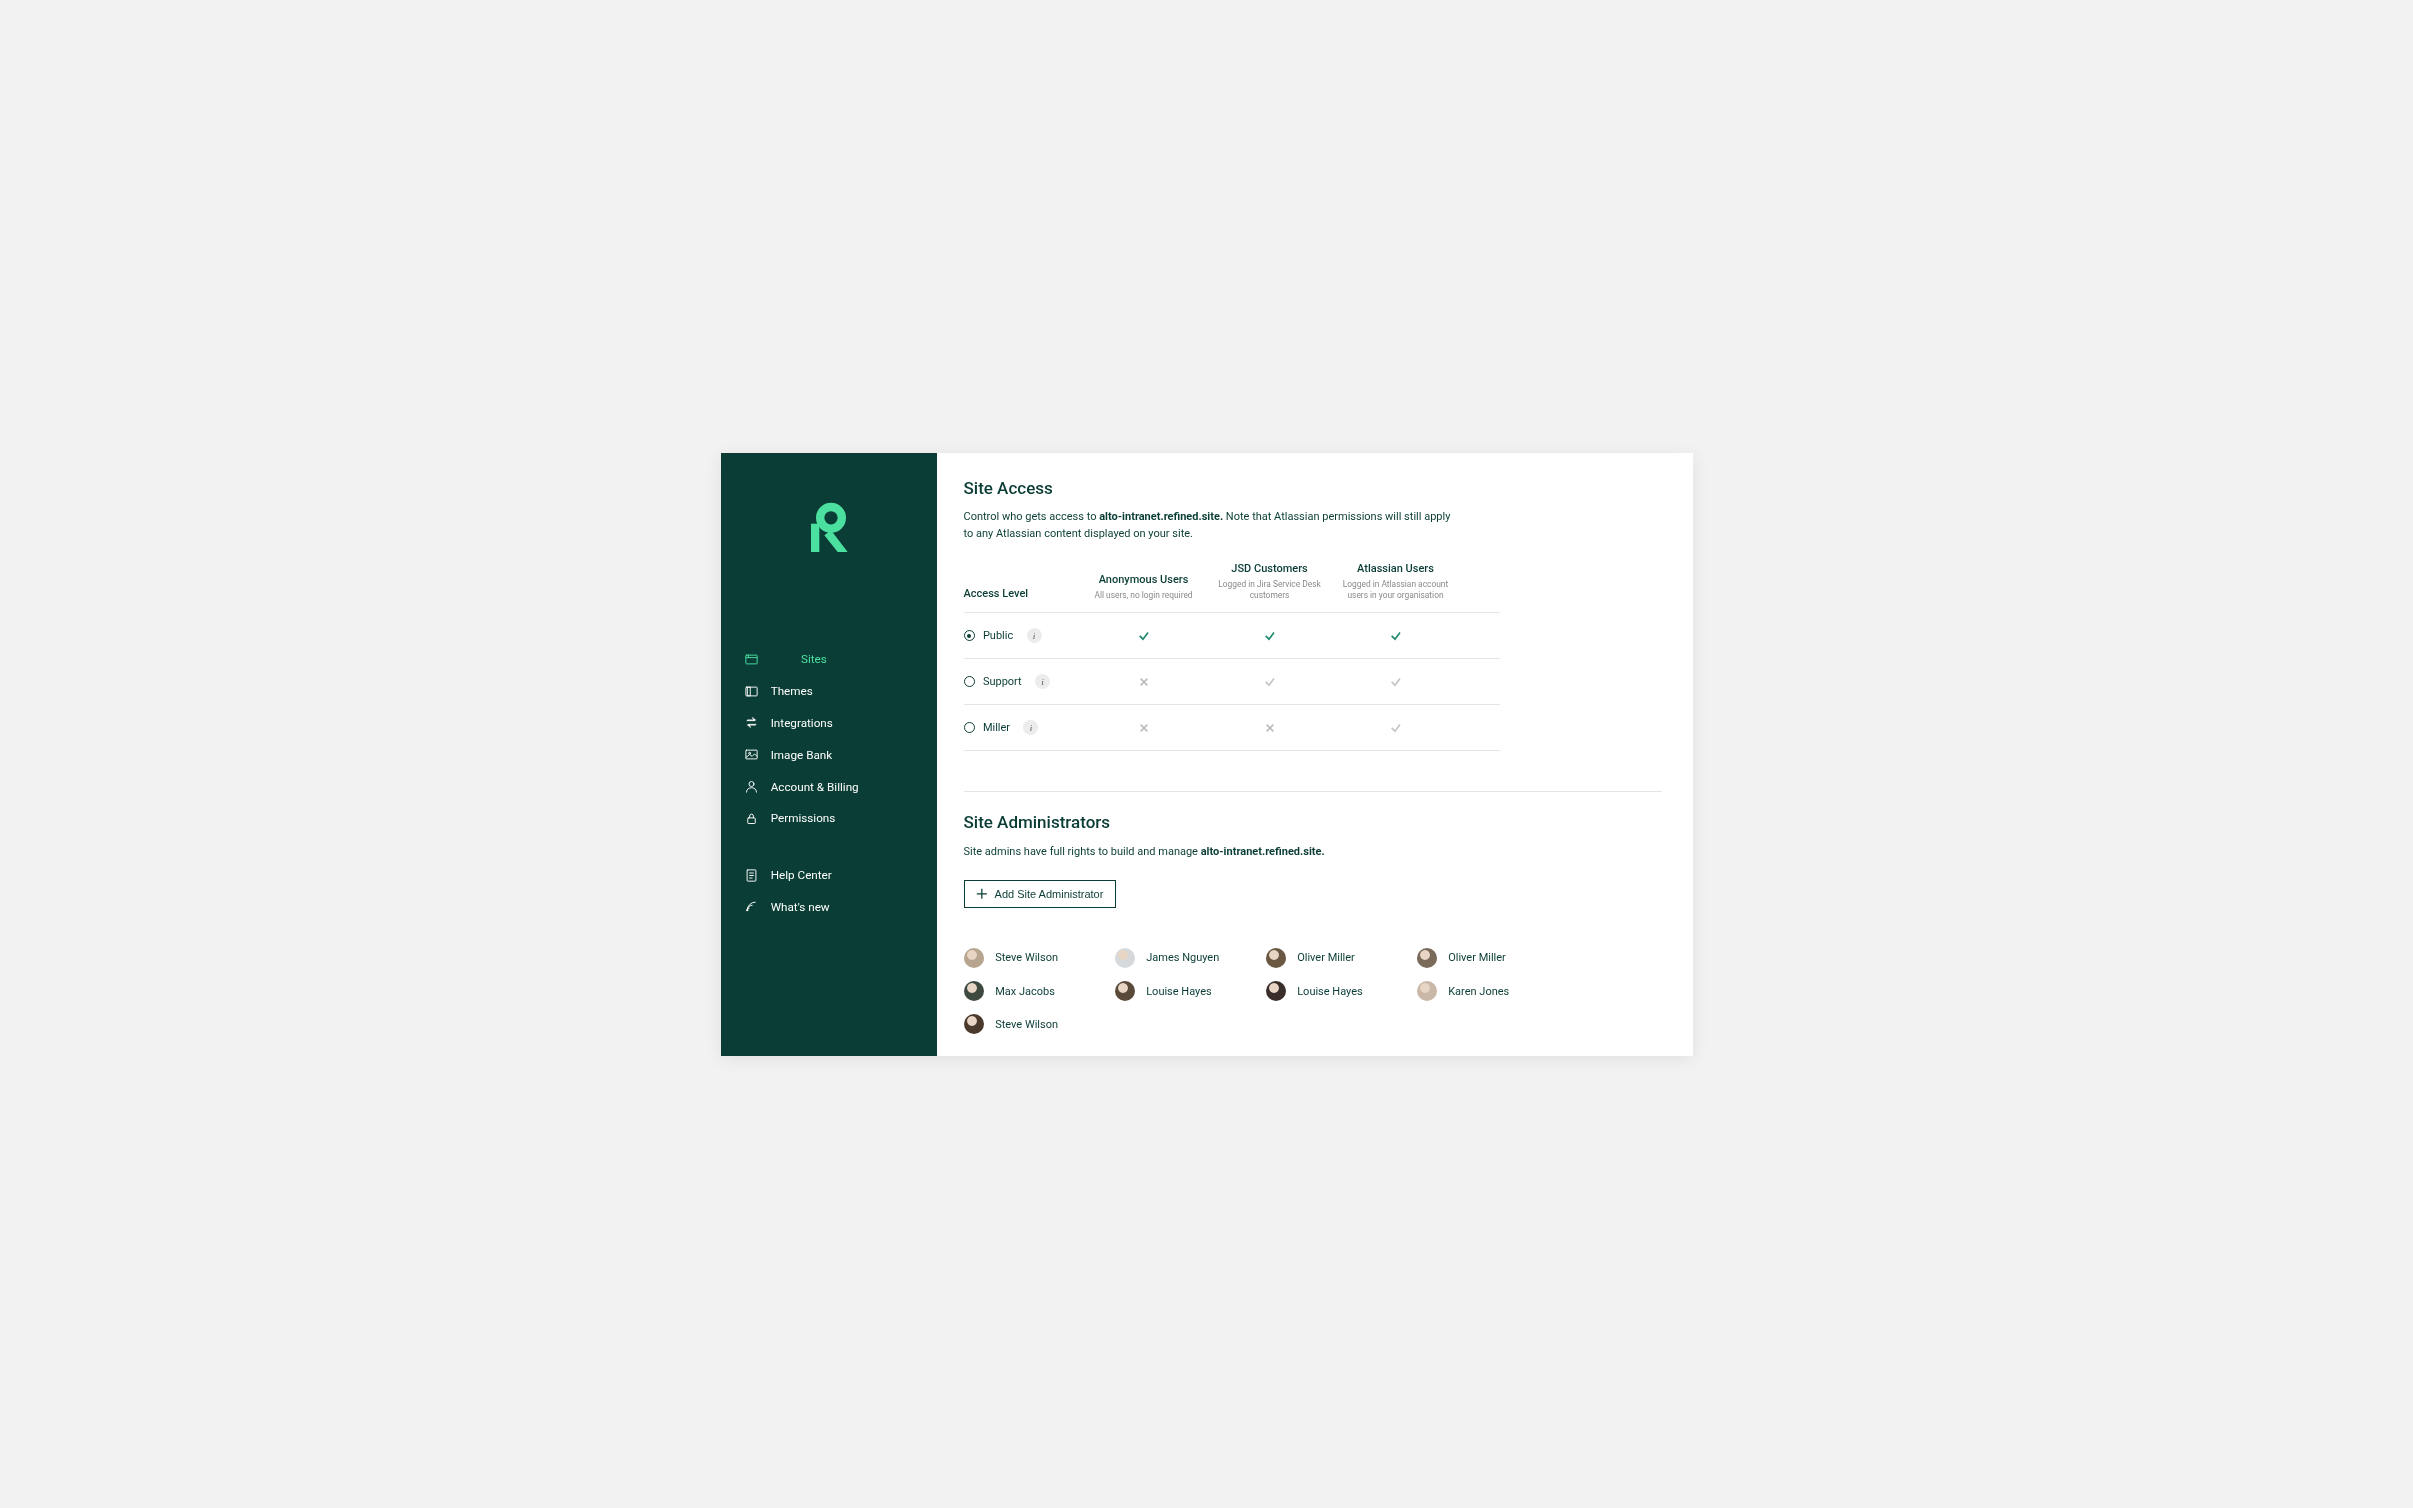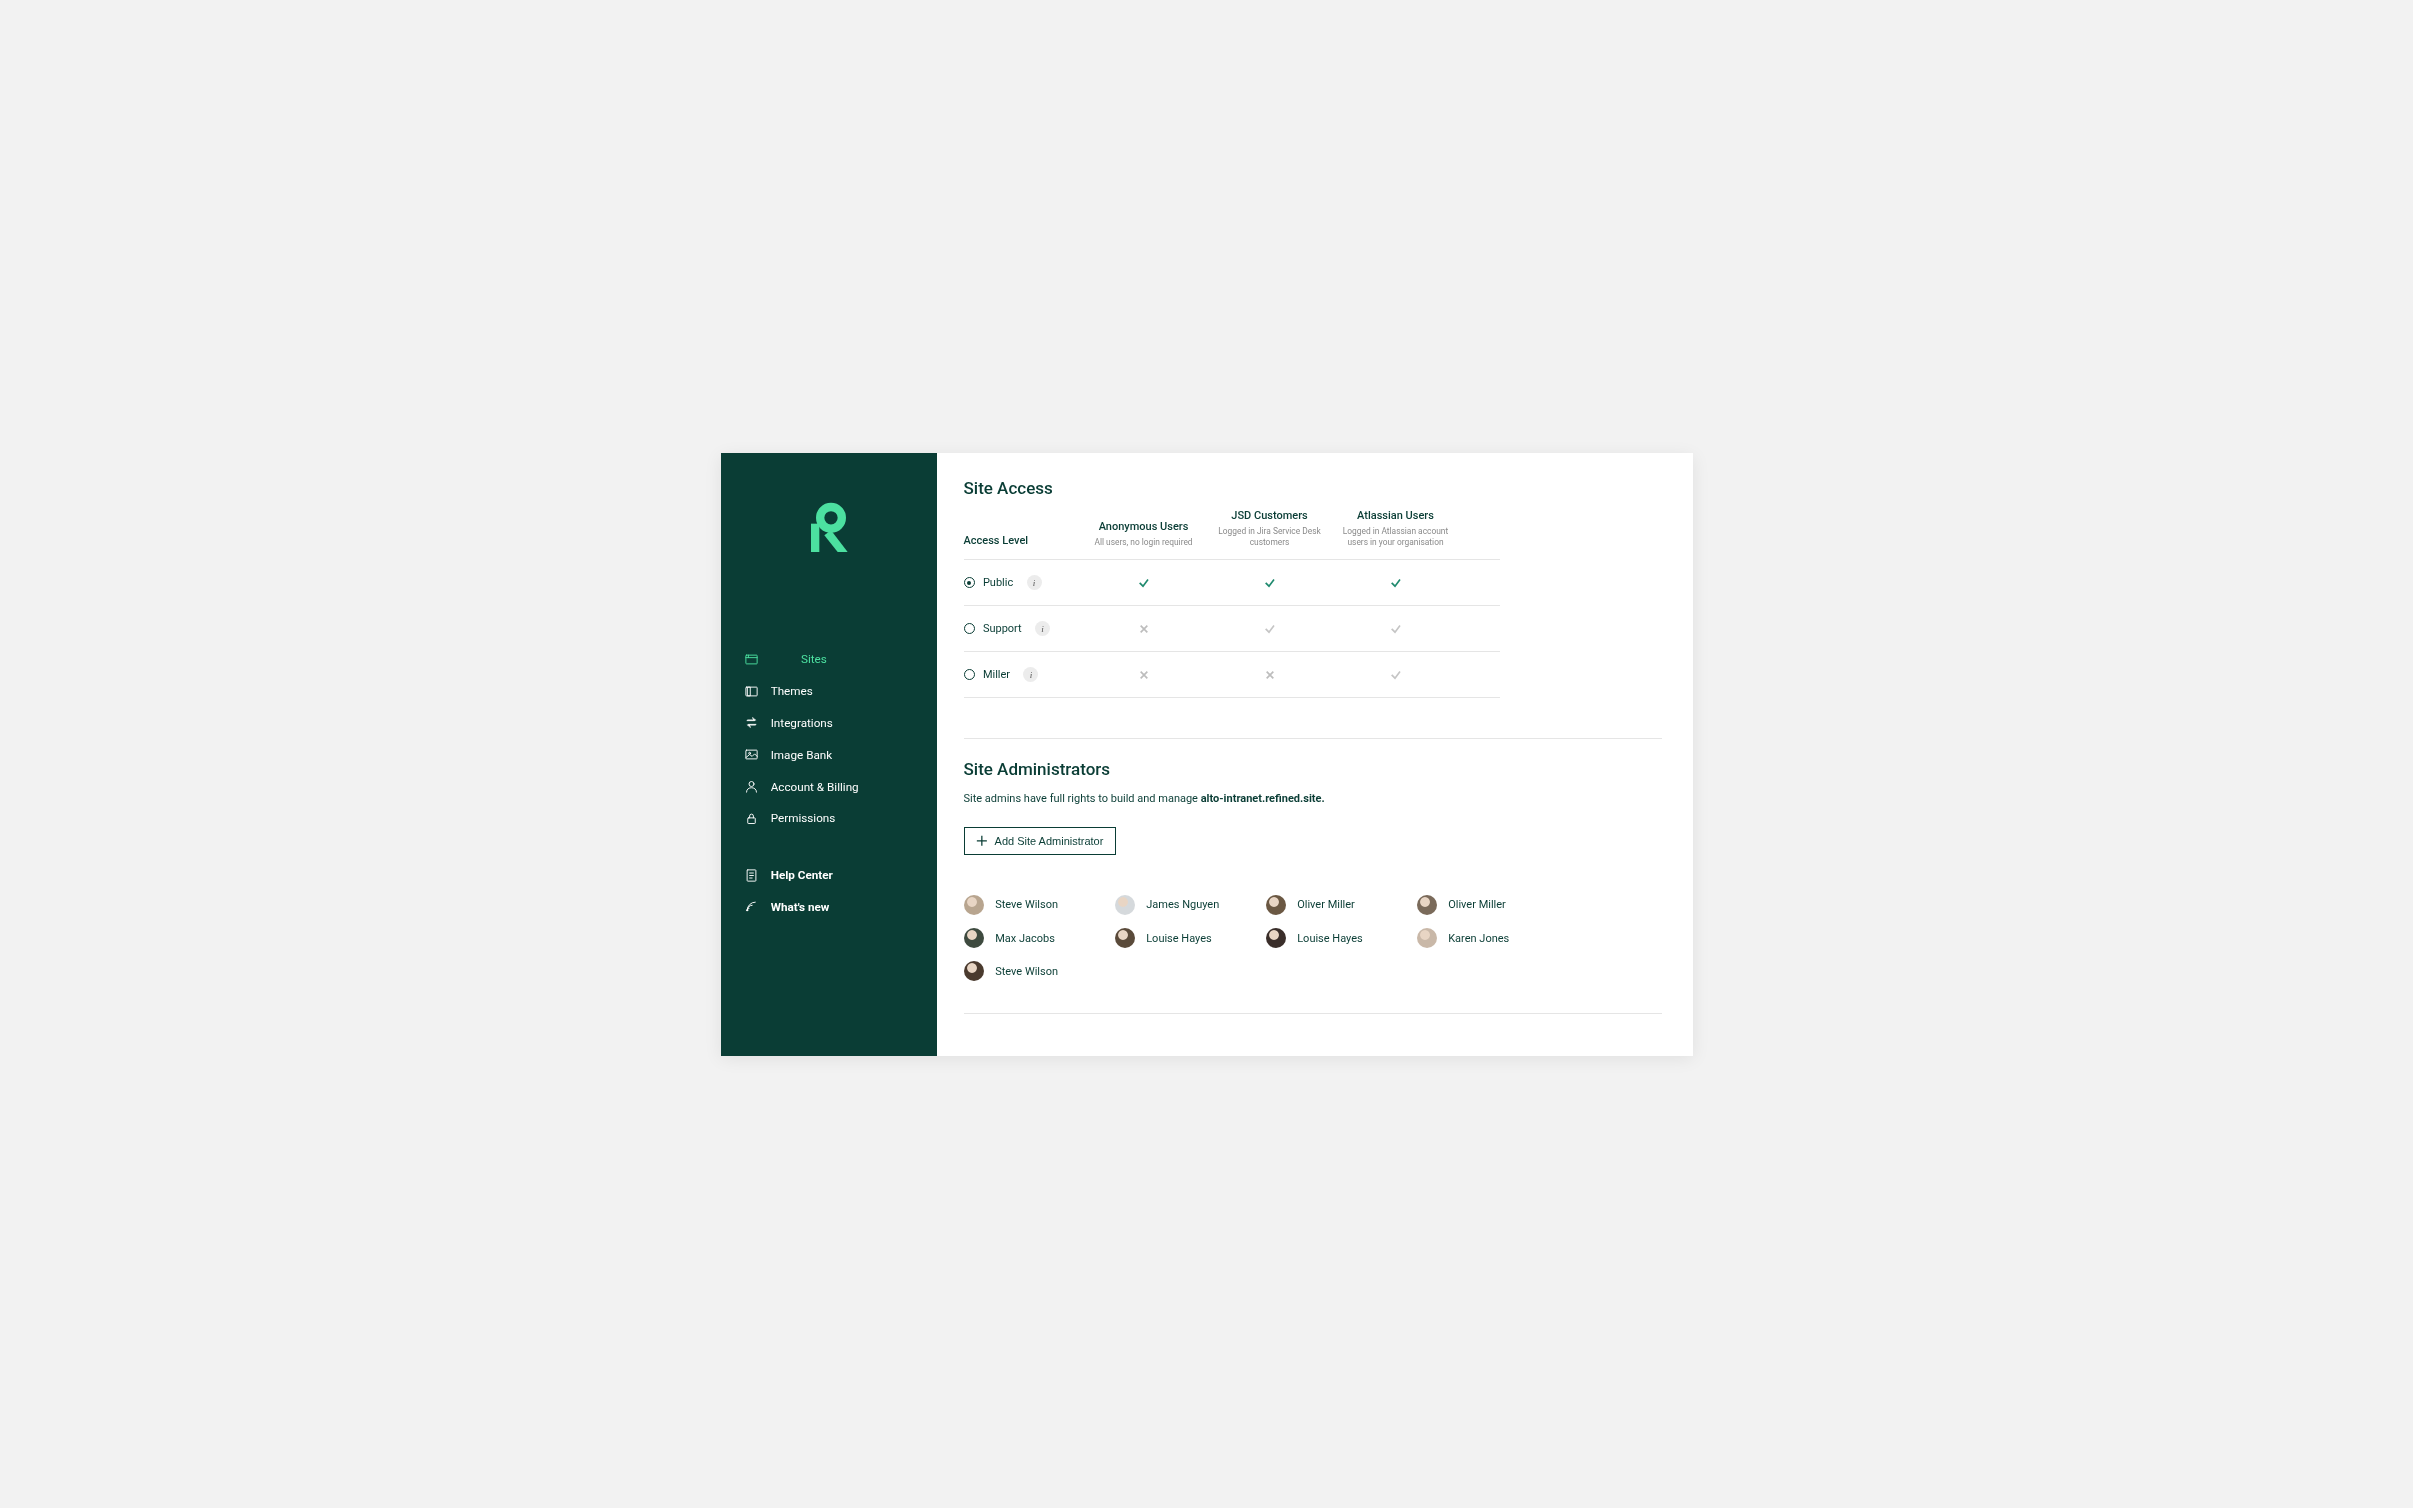--- a/index.html
+++ b/index.html
@@ -39,21 +39,21 @@
     display: flex;
     align-items: center;
     gap: 11.7px;
     padding: 8.4px 0;
     font-size: 11.7px;
     cursor: pointer;
     color: #fff;
   }
   .nav-item.active { color: #4ce0a0; gap: 42px; }
   .nav-item .icon { width: 15px; height: 15px; display: flex; align-items: center; justify-content: center; flex-shrink: 0; }
-  .nav-sep { margin-top: 25px; font-weight: bold; }
+  .nav-sep { margin-top: 25px; }
   .nav-item svg { stroke: currentColor; fill: none; stroke-width: 1.5; }
   
   .main {
     flex: 1;
     padding: 25px 31px 17px 27px;
     overflow-y: auto;
     color: #0a3d35;
   }
   .section-title {
     font-size: 17px;
@@ -256,20 +256,23 @@
             </svg>
           </span>
           <span>What's new</span>
         </div>
       </div>
   </div>
 
   <div class="main">
     
     <h2 class="section-title">Site Access</h2>
+    <p class="section-desc">
+      <span>Control who gets access to </span><strong>alto-intranet.refined.site.</strong><span> Note that Atlassian permissions will still apply to any Atlassian content displayed on your site.</span>
+    </p>
 
     <div class="access-table">
       <div class="access-header">
         <div class="col-label">Access Level</div>
         <div id="access-cols" style="display:contents"><div class="col">
               <div class="col-title">Anonymous Users</div>
               <div class="col-sub">All users, no login required</div>
             </div><div class="col">
               <div class="col-title">JSD Customers</div>
               <div class="col-sub">Logged in Jira Service Desk customers</div>

